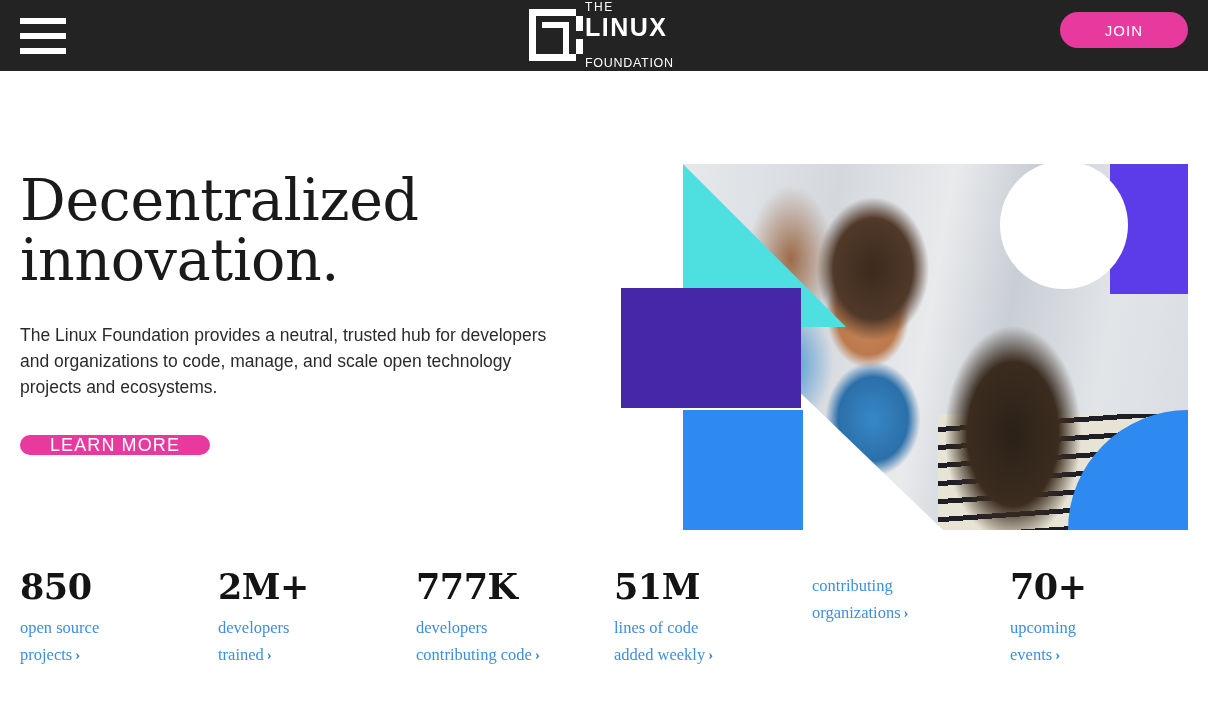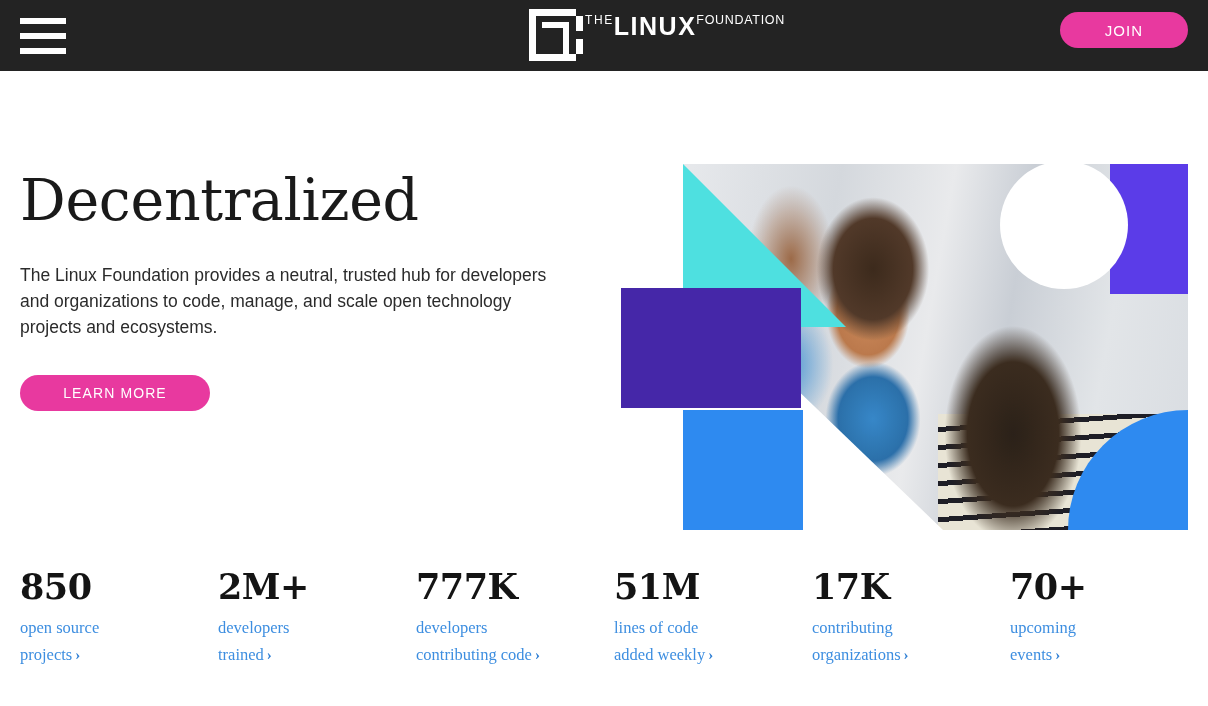--- a/index.html
+++ b/index.html
@@ -83,20 +83,21 @@
   .logo-mark .inner {
     position: absolute;
     left: 13px; top: 13px;
     width: 27px; height: 32px;
     border: 6px solid #ffffff;
     border-left: none;
     border-bottom: none;
   }
   .logo-text {
     display: flex;
+    flex-direction: column;
     justify-content: center;
     line-height: 1;
   }
   .logo-the {
     font-size: 12px;
     letter-spacing: 1.6px;
     color: #ffffff;
     font-family: "Liberation Sans Narrow", "Liberation Sans", sans-serif;
     margin-bottom: 2px;
   }
@@ -156,26 +157,26 @@
     font-size: 17.5px;
     line-height: 26px;
     color: #2b2b2b;
     font-family: "Liberation Sans", sans-serif;
     width: 540px;
   }
 
   .learn-btn {
     margin-top: 35px;
     width: 190px;
-    height: 36px;
+    height: 20px;
     border-radius: 18px;
     background: #e8399f;
     color: #ffffff;
     border: none;
-    font-size: 14px;
+    font-size: 18px;
     letter-spacing: 1.1px;
     font-family: "Liberation Sans", sans-serif;
     cursor: pointer;
     display: flex;
     align-items: center;
     justify-content: center;
   }
 
   
   .hero-art {
@@ -339,20 +340,21 @@
       <div class="logo-foundation">FOUNDATION</div>
     </div>
   </div>
 
   <button class="join-btn">JOIN</button>
 </div>
 
 <div class="hero-left">
   <h1 class="headline">
     <span>Decentralized</span>
+    <span>innovation.</span>
   </h1>
   <p class="subtext">The Linux Foundation provides a neutral, trusted hub for developers and organizations to code, manage, and scale open technology projects and ecosystems.</p>
   <button class="learn-btn">LEARN MORE</button>
 </div>
 
 <div class="hero-art">
   <div class="photo">
     <div class="photo-img"></div>
     <div class="photo-wedge"></div>
   </div>
@@ -391,21 +393,20 @@
 
   <div class="stat">
     <div class="stat-num">51M</div>
     <div class="stat-label">
       <span>lines of code</span><br>
       <span>added weekly</span><span class="chev">›</span>
     </div>
   </div>
 
   <div class="stat">
-    <div class="stat-num">17K</div>
     <div class="stat-label">
       <span>contributing</span><br>
       <span>organizations</span><span class="chev">›</span>
     </div>
   </div>
 
   <div class="stat">
     <div class="stat-num">70+</div>
     <div class="stat-label">
       <span>upcoming</span><br>

